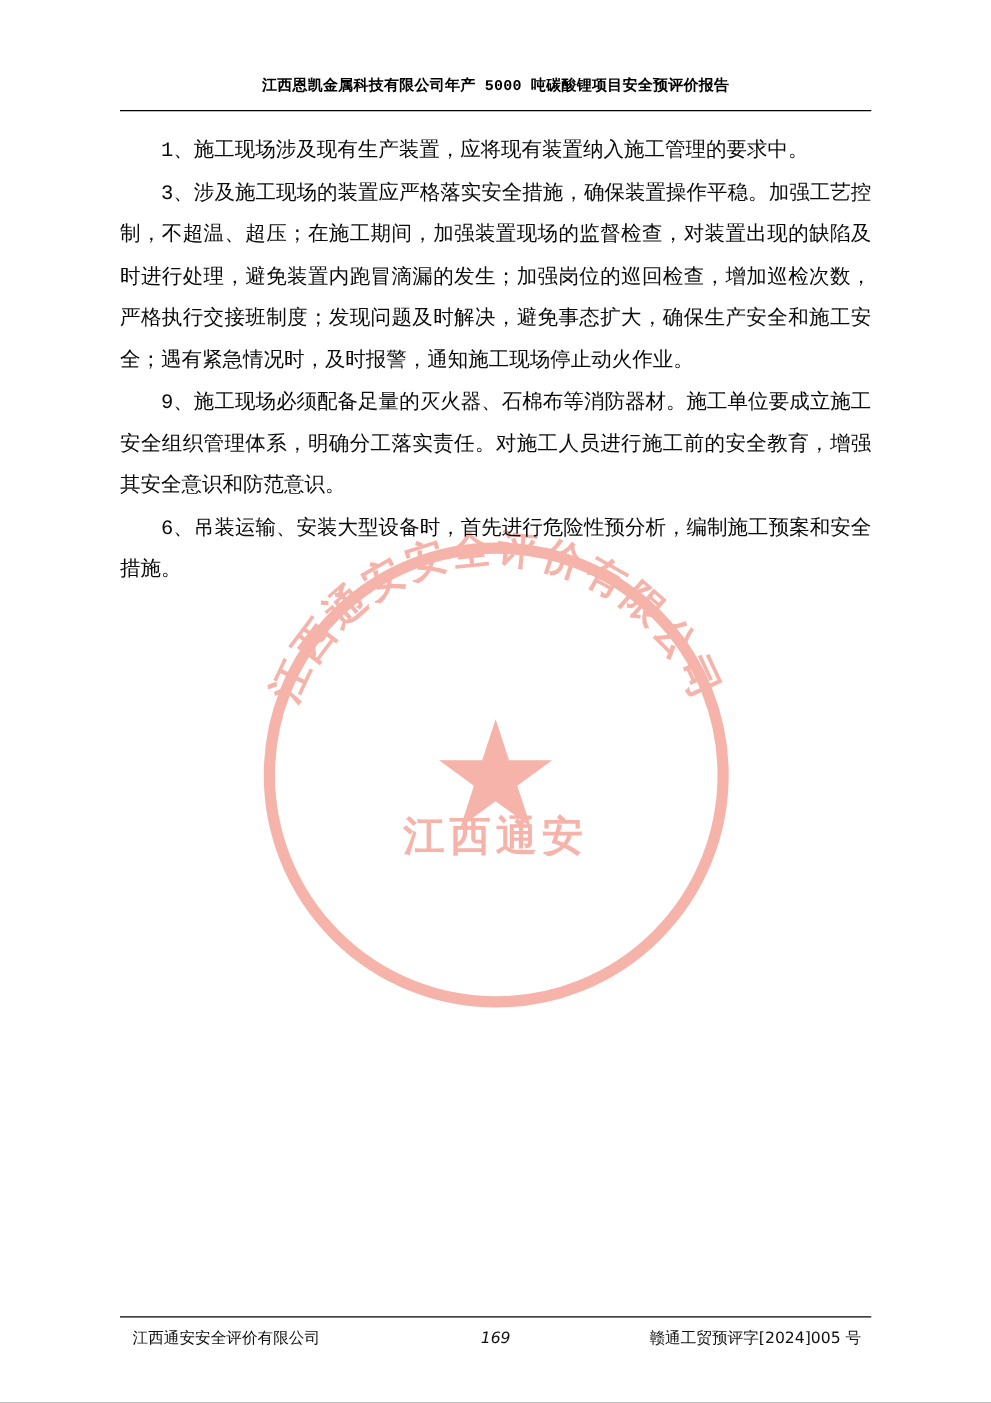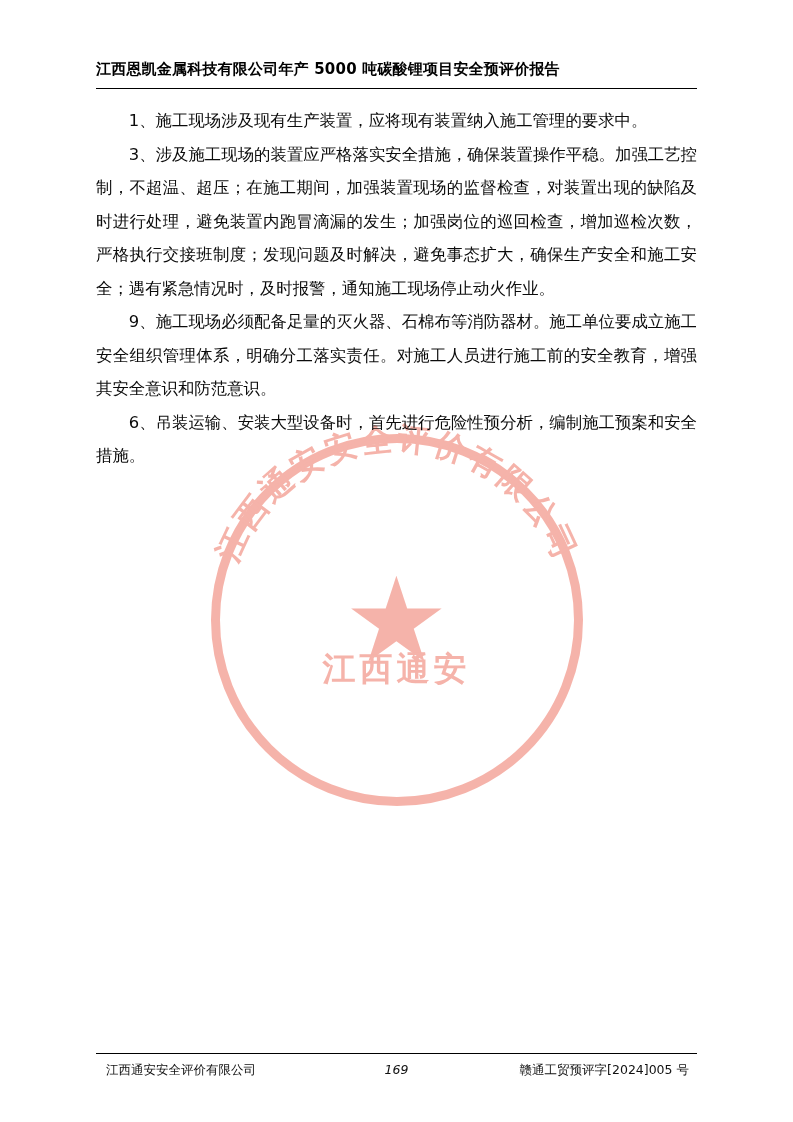--- a/index.html
+++ b/index.html
@@ -16,24 +16,26 @@
     overflow: hidden;
     font-family: "DejaVu Sans", "Liberation Sans", sans-serif;
     color: #000000;
   }
   
   .header {
     position: absolute;
     top: 60px;
     left: 96px;
     right: 96px;
-    font-size: 15px;
+    text-align: center;
+    font-size: 12px;
     font-weight: bold;
     letter-spacing: 0.2px;
     color: #000;
+    font-family: Liberation Mono, monospace;
   }
   .header-rule {
     position: absolute;
     top: 88px;
     left: 96px;
     right: 96px;
     border-bottom: 1px solid #000;
     height: 0;
   }
   
@@ -45,20 +47,21 @@
     font-size: 16.4px;
     line-height: 33.5px;
     text-align: justify;
     text-justify: inter-ideograph;
     color: #0b0b0b;
   }
   .para {
     margin: 0 0 0 0;
     text-indent: 2em;
     white-space: normal;
+    font-family: Liberation Mono, monospace;
   }
   .para + .para {
     margin-top: 0;
   }
   
   .footer-rule {
     position: absolute;
     bottom: 68px;
     left: 96px;
     right: 96px;

